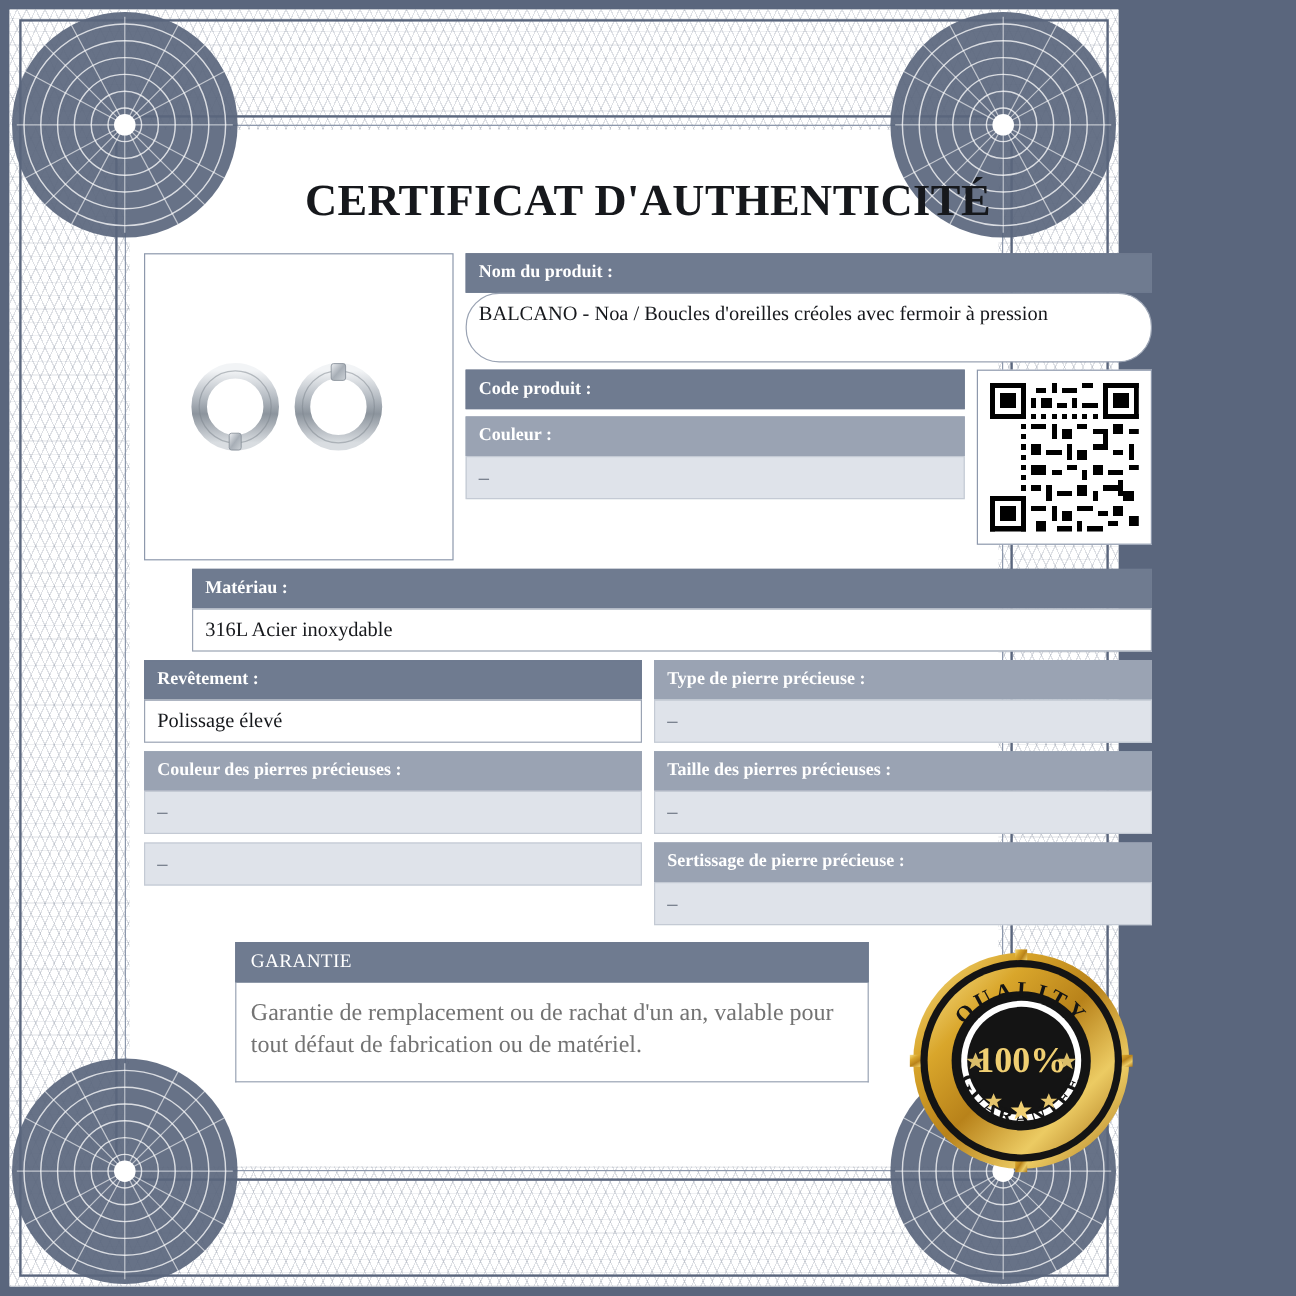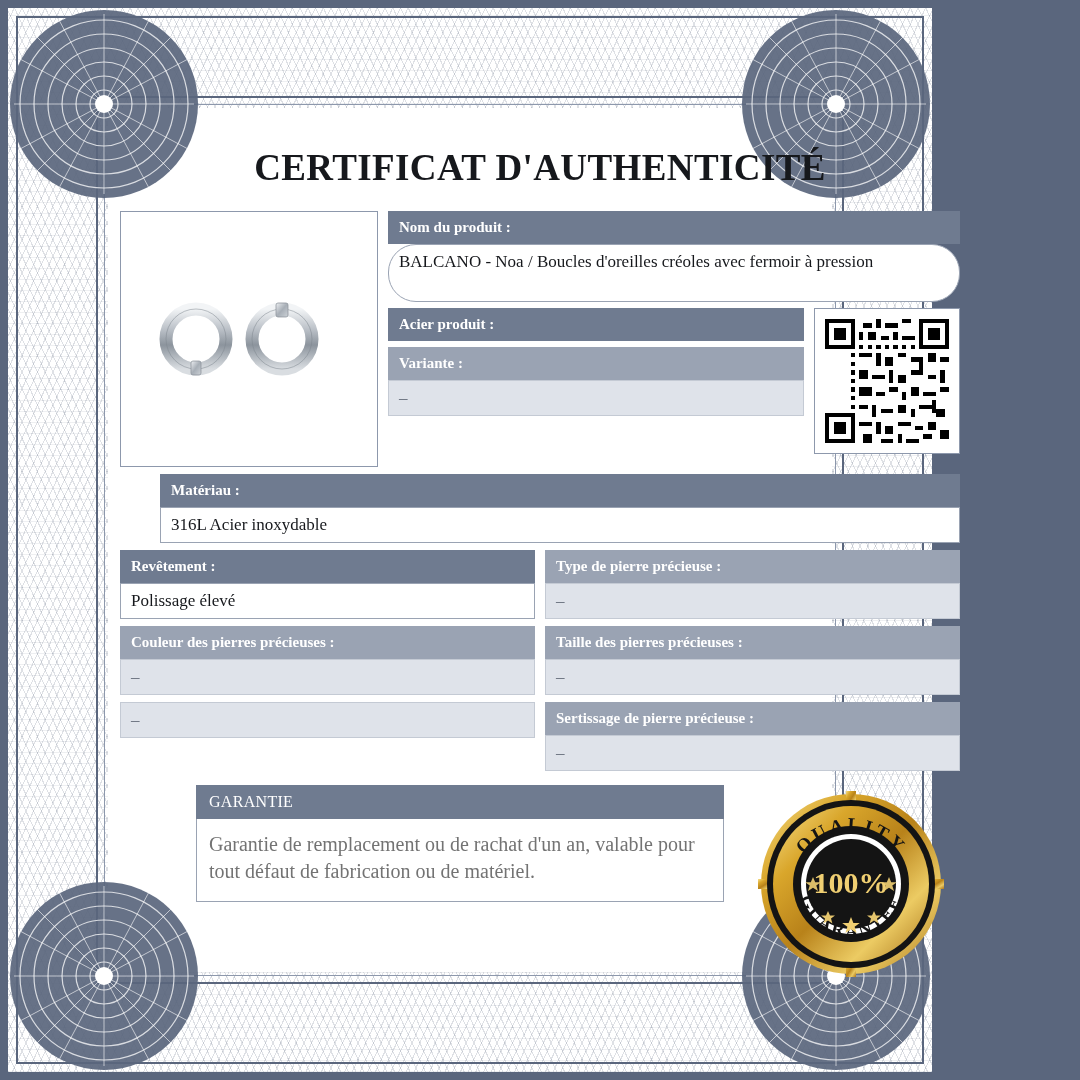--- a/index.html
+++ b/index.html
@@ -304,24 +304,24 @@
 
       <div class="top-right">
         <div class="nom-block">
           <div class="lbl">Nom du produit :</div>
           <div class="val" style="min-height:58px;border-radius:28px;">BALCANO - Noa / Boucles d'oreilles créoles avec fermoir à pression</div>
         </div>
 
         <div class="code-row">
           <div class="code-left">
             <div>
-              <div class="lbl">Acier produit :</div>
+              <div class="lbl">Code produit :</div>
             </div>
             <div style="margin-top:6px;">
-              <div class="lbl empty">Variante :</div>
+              <div class="lbl empty">Couleur :</div>
               <div class="val empty">–</div>
             </div>
           </div>
 
           <div class="qr-box">
             <svg width="124" height="124" viewBox="0 0 29 29" shape-rendering="crispEdges">
               <rect width="29" height="29" fill="#ffffff"></rect>
               <g fill="#000000">
 
                 <rect x="0" y="0" width="7" height="1"></rect>

